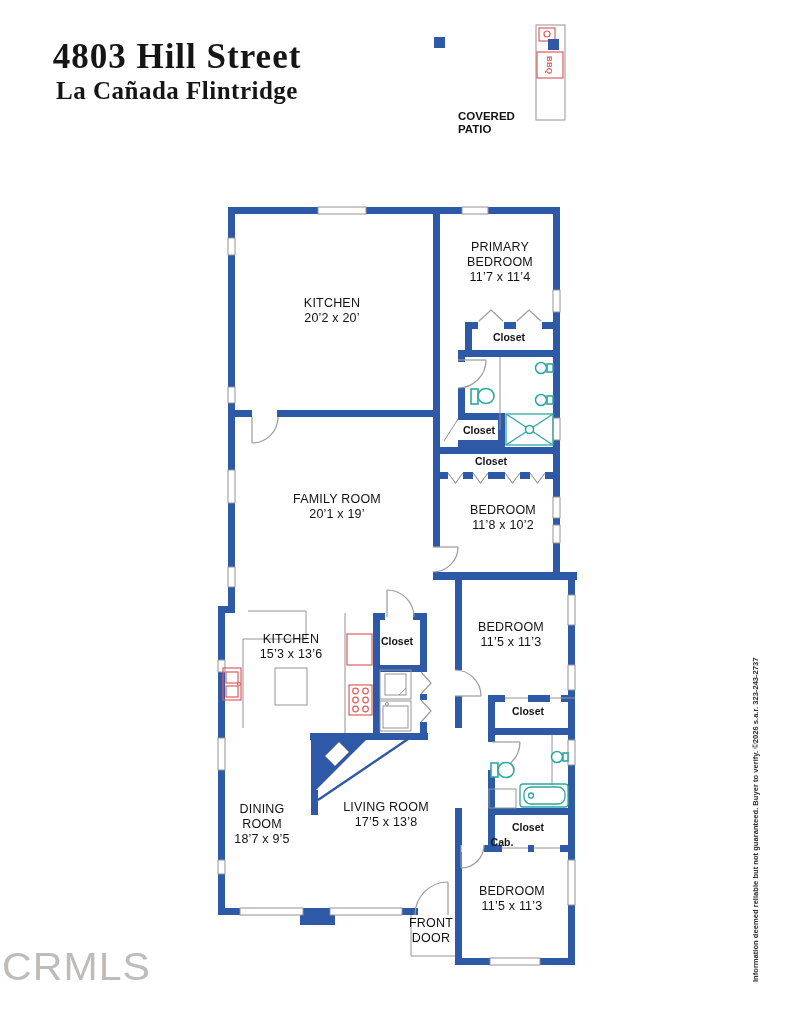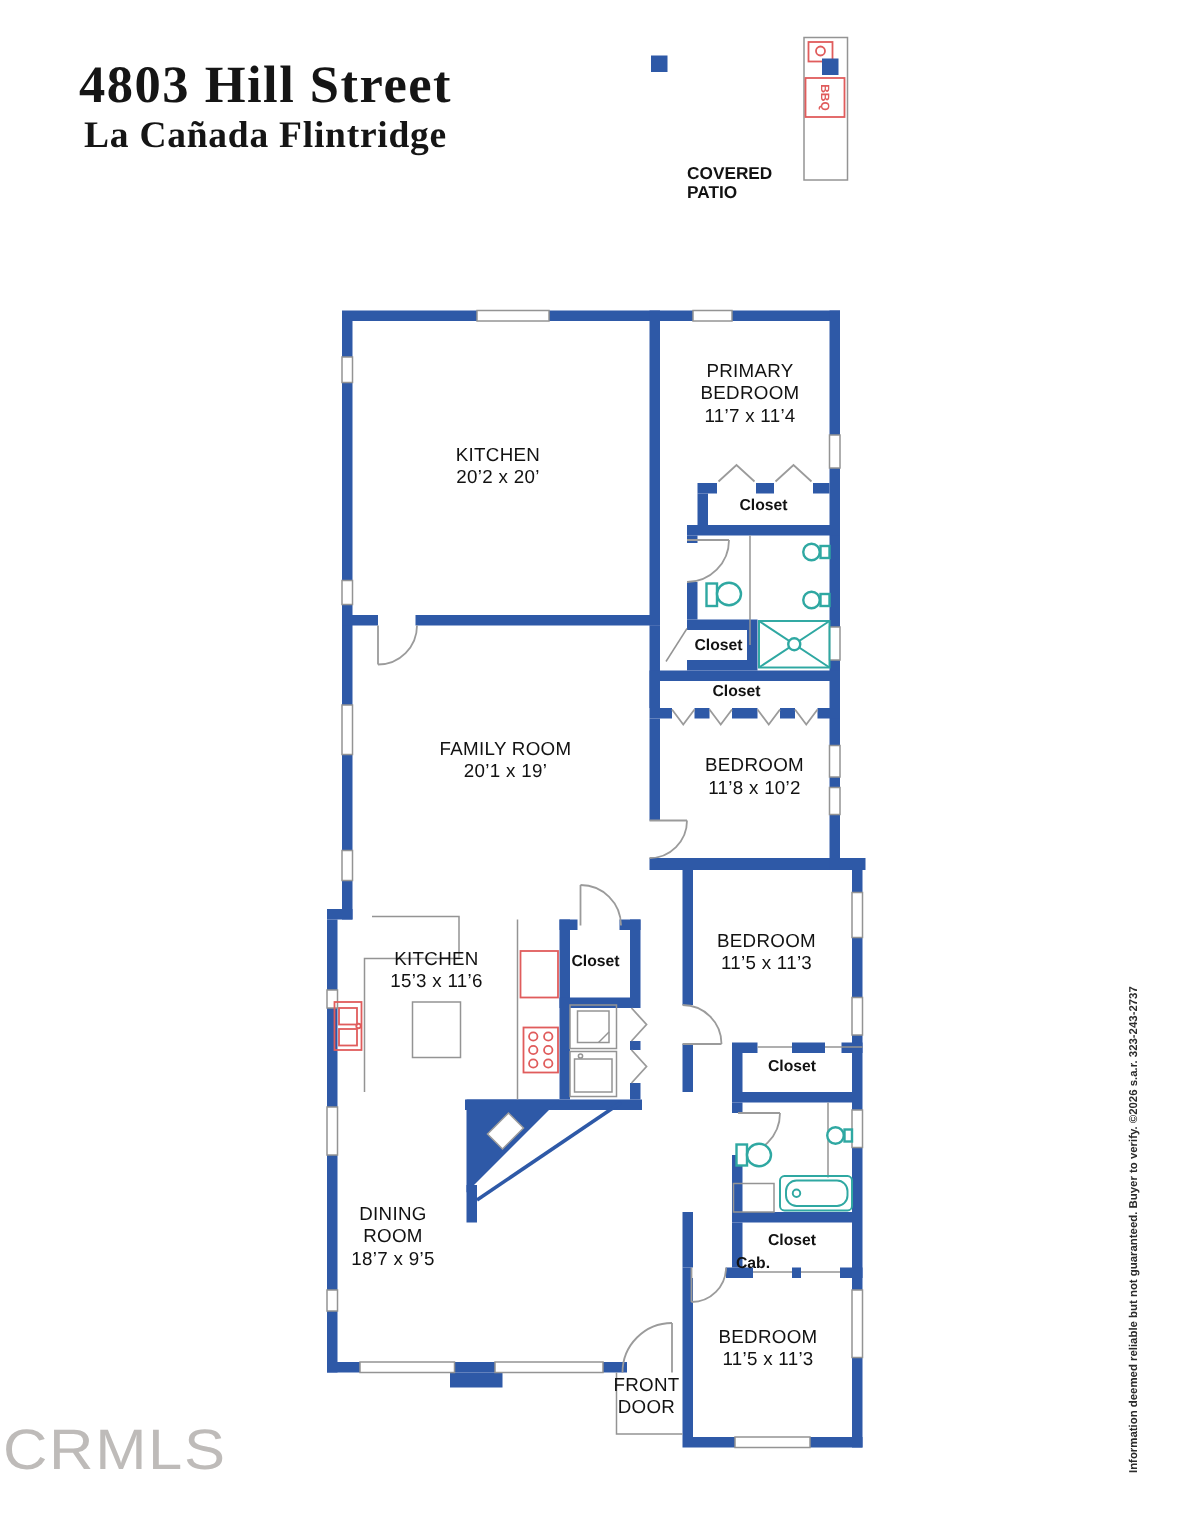--- a/index.html
+++ b/index.html
@@ -323,29 +323,33 @@
   <div class="rlabel" style="left:337px;top:492px;width:140px">
     <span>FAMILY ROOM</span>
       <span>20’1 x 19’</span>
   </div>
   <div class="rlabel" style="left:503px;top:503px;width:110px">
     <span>BEDROOM</span>
       <span>11’8 x 10’2</span>
   </div>
   <div class="rlabel" style="left:291px;top:632px;width:110px">
     <span>KITCHEN</span>
-      <span>15’3 x 11’6</span>
+      <span>15’3 x 13’6</span>
   </div>
   <div class="rlabel" style="left:511px;top:620px;width:110px">
     <span>BEDROOM</span>
       <span>11’5 x 11’3</span>
   </div>
   <div class="rlabel" style="left:262px;top:802px;width:74px">
     <span>DINING ROOM</span>
       <span>18’7 x 9’5</span>
+  </div>
+  <div class="rlabel" style="left:386px;top:800px;width:130px">
+    <span>LIVING ROOM</span>
+      <span>17’5 x 13’8</span>
   </div>
   <div class="rlabel" style="left:512px;top:884px;width:110px">
     <span>BEDROOM</span>
       <span>11’5 x 11’3</span>
   </div>
   <div class="rlabel" style="left:431px;top:916px;width:64px">FRONT DOOR</div>
 
   <div class="slabel" style="left:509px;top:331px">Closet</div>
   <div class="slabel" style="left:479px;top:424px">Closet</div>
   <div class="slabel" style="left:491px;top:455px">Closet</div>

